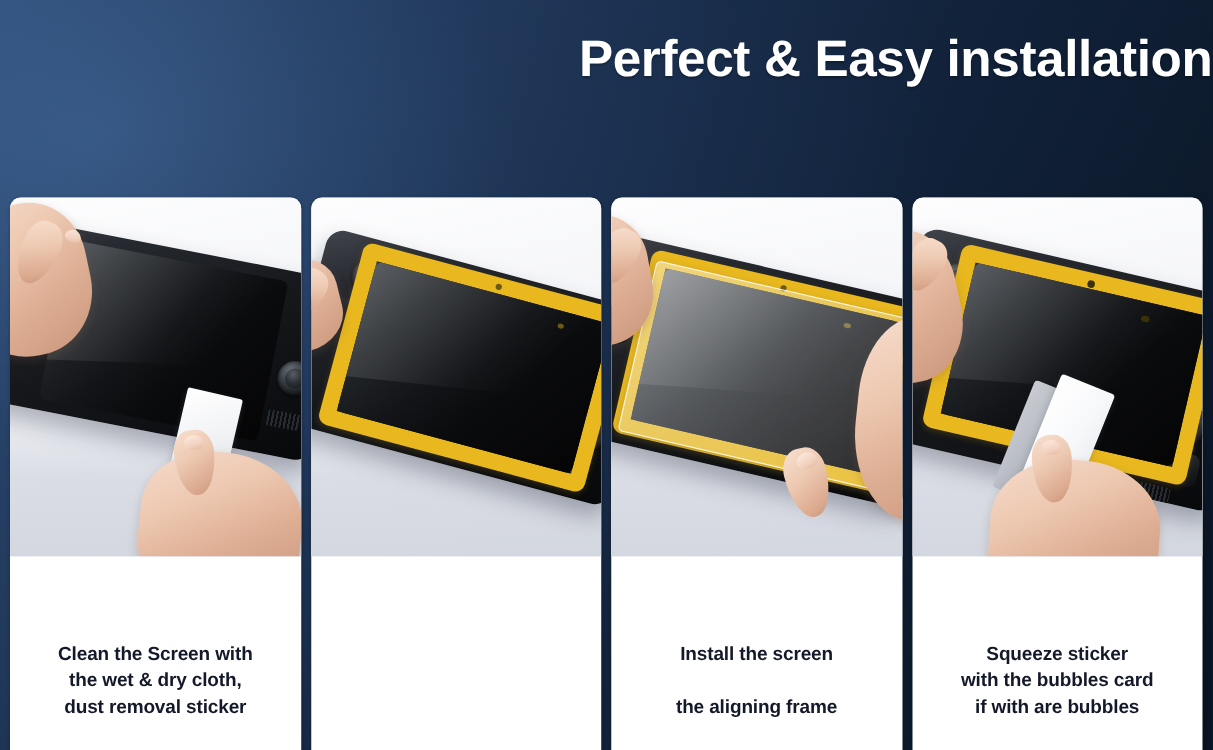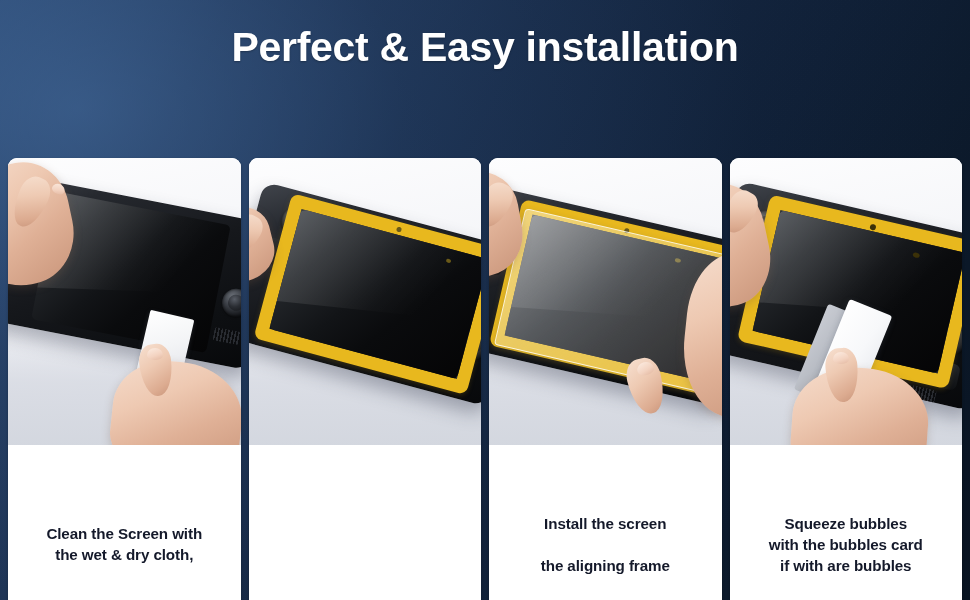--- a/index.html
+++ b/index.html
@@ -15,21 +15,21 @@
     font-family: "Liberation Sans", sans-serif;
     background:
       radial-gradient(120% 150% at 8% 18%, rgba(70,110,160,0.55) 0%, rgba(44,74,115,0.30) 28%, rgba(20,36,62,0.05) 58%, rgba(10,22,40,0) 78%),
       linear-gradient(118deg, #2e4c76 0%, #22395c 18%, #172a47 42%, #102037 66%, #0b1828 86%, #091321 100%);
   }
 
   
   .title-block {
     position: absolute;
     left: 0; right: 0; top: 22px;
-    text-align: center;
+    text-align: right;
     color: #ffffff;
     font-weight: bold;
     font-size: 41px;
     line-height: 50px;
     letter-spacing: -0.3px;
     text-shadow: 0 1px 2px rgba(0,0,0,0.28);
   }
   .title-line { display: block; white-space: nowrap; }
 
   
@@ -204,20 +204,21 @@
 
           <div class="hand" style="left:104px; top:204px; width:130px; height:108px; border-radius:44% 50% 30% 30%; transform:rotate(6deg);"></div>
           <div class="finger" style="left:132px; top:186px; width:32px; height:52px; transform:rotate(-6deg);"></div>
           <div class="nail" style="left:139px; top:190px; width:16px; height:12px;"></div>
         </div>
       </div>
       <div class="caption">
         <div class="caption-text">
           <span>Clean the Screen with</span><br>
           <span>the wet &amp; dry cloth,</span><br>
+          <span>dust removal sticker</span>
         </div>
       </div>
     </div>
 
     <div class="card">
       <div class="photo">
         <div class="surface"></div>
         <div class="scene">
           <div class="deck" style="left:-10px; top:56px; width:272px; height:160px; transform:rotate(15deg);">
             <div class="stick" style="left:26px; top:16px; width:30px; height:30px;"></div>
@@ -292,21 +293,21 @@
           <div class="hand" style="left:-64px; top:28px; width:102px; height:122px; border-radius:46% 38% 42% 54%; transform:rotate(-12deg);"></div>
           <div class="finger" style="left:-4px; top:32px; width:28px; height:44px; transform:rotate(28deg);"></div>
 
           <div class="hand" style="left:62px; top:210px; width:136px; height:110px; border-radius:46% 48% 30% 30%; transform:rotate(4deg);"></div>
           <div class="finger" style="left:96px; top:190px; width:32px; height:54px; transform:rotate(-4deg);"></div>
           <div class="nail" style="left:103px; top:194px; width:16px; height:12px;"></div>
         </div>
       </div>
       <div class="caption">
         <div class="caption-text">
-          <span>Squeeze bubbles</span><br>
+          <span>Squeeze sticker</span><br>
           <span>with the bubbles card</span><br>
           <span>if with are bubbles</span>
         </div>
       </div>
     </div>
 
   </div>
 </div>
 
 </body></html>

